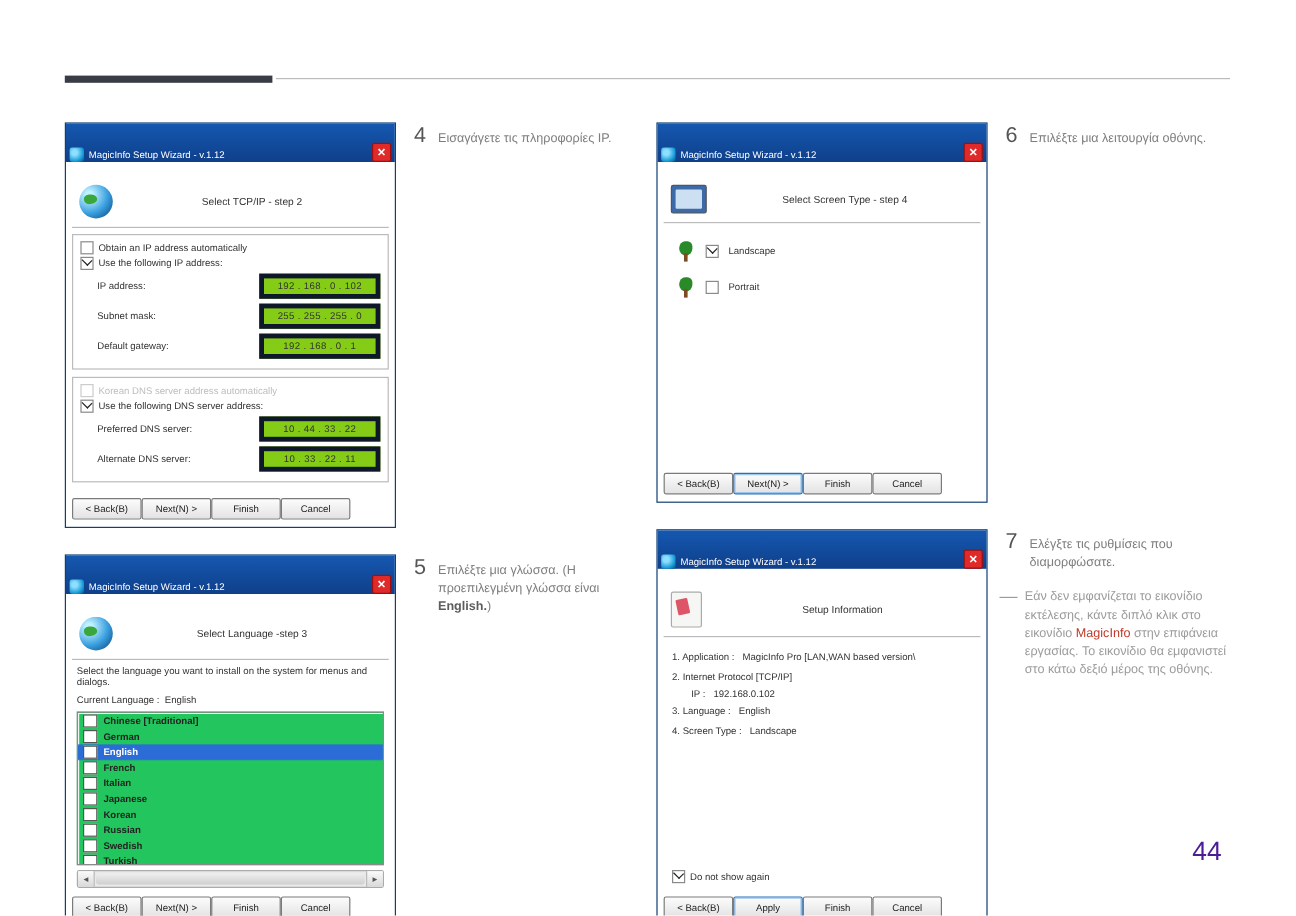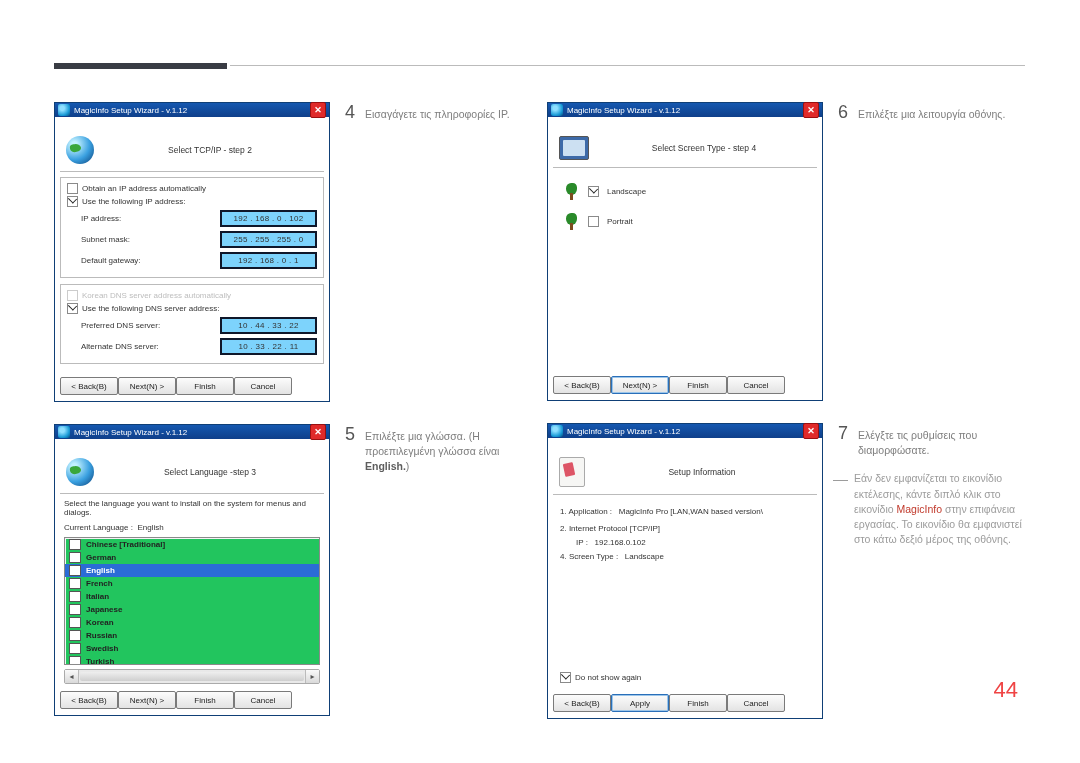--- a/index.html
+++ b/index.html
@@ -41,24 +41,24 @@
   .col-left { left: 54px; top: 102px; }
   .col-right { left: 547px; top: 102px; }
   .row { display: flex; margin-bottom: 22px; }
   .window {
     width: 274px;
     border: 1px solid #0f3f76;
     background: #fff;
     flex: 0 0 274px;
   }
   .titlebar {
-    height: 14px;
+    height: 32px;
     background: linear-gradient(#1558b0,#0f3f8a);
     display: flex;
-    align-items: center;
+    align-items: flex-end;
     justify-content: space-between;
     padding: 0 3px;
   }
   .title-left { display: flex; align-items: center; gap: 4px; }
   .title-icon {
     width: 12px; height: 12px;
     background: radial-gradient(circle at 35% 35%, #8edfff 20%, #1799d6 65%, #064a7a);
     border-radius: 2px;
   }
   .title-text { color: #fff; font-size: 8px; }
@@ -111,22 +111,22 @@
   .checkline { display:flex; align-items:center; gap:4px; font-size:8px; color:#333; padding:1px 0;}
   .check {
     width: 9px; height: 9px; border:1px solid #8a8a8a; background:#fff; position:relative;
   }
   .check.checked::after { content:""; position:absolute; left:1px; top:-1px; width:6px; height:5px; border-right:1.5px solid #222; border-bottom:1.5px solid #222; transform:rotate(45deg);}
   .check.disabled { border-color:#ccc; }
   .disabled-text { color:#bdbdbd; }
   .kv-row { display:flex; justify-content:space-between; align-items:center; font-size:8px; color:#333; padding:2px 0 2px 14px; }
   .ipbox {
     width: 93px; height:13px;
-    border:2px solid #0f172a;
-    background:#7dd3fc;
+    border:4px solid #0f172a;
+    background:#84cc16;
     display:flex; align-items:center; justify-content:center;
     font-size:8px; letter-spacing:0.3px;
   }
   .btnrow {
     display:flex;
     justify-content: flex-start;
     padding-top: 7px;
     padding-bottom: 1px;
   }
   .btn {
@@ -195,21 +195,21 @@
   }
   .dash {
     font-size:15px;color:#9c9c9c;line-height:1;flex:0 0 auto;width:14px;text-align:right;
   }
   .dash-text {
     font-size:10.5px;color:#9c9c9c;line-height:1.45;max-width:190px;
   }
   .dash-text .red { color:#c1392b; }
   .eng { color:#5d5d5d; font-weight:560; }
   .pagenum {
-    position:absolute; right:62px; bottom:60px; font-size:22px; color:#ef4444;
+    position:absolute; right:62px; bottom:40px; font-size:22px; color:#4c1d95;
   }
 </style>
 </head>
 <body>
 
 <div class="page">
   <div class="topbar"></div>
   <div class="thinline"></div>
 
   <div class="col col-left">
@@ -418,20 +418,21 @@
         </div>
         <div class="content">
           <div class="step-head">
             <div class="icon-setup"></div>
             <div class="step-title">Setup Information</div>
           </div>
           <div class="specs">
             <div class="sp"><span>1. Application   :</span>&nbsp;&nbsp;&nbsp;<span>MagicInfo Pro [LAN,WAN based version\</span></div>
             <div class="sp"><span>2. Internet Protocol [TCP/IP]</span></div>
             <div class="sp-sub"><span>IP  :</span>&nbsp;&nbsp;&nbsp;<span>192.168.0.102</span></div>
+            <div class="sp"><span>3. Language   :</span>&nbsp;&nbsp;&nbsp;<span>English</span></div>
             <div class="sp"><span>4. Screen Type  :</span>&nbsp;&nbsp;&nbsp;<span>Landscape</span></div>
           </div>
           <div class="dontshow checkline">
             <div class="check checked"></div>
             <span>Do not show again</span>
           </div>
           <div class="btnrow">
             <div class="btn">&lt; Back(B)</div>
             <div class="btn focus">Apply</div>
             <div class="btn">Finish</div>

